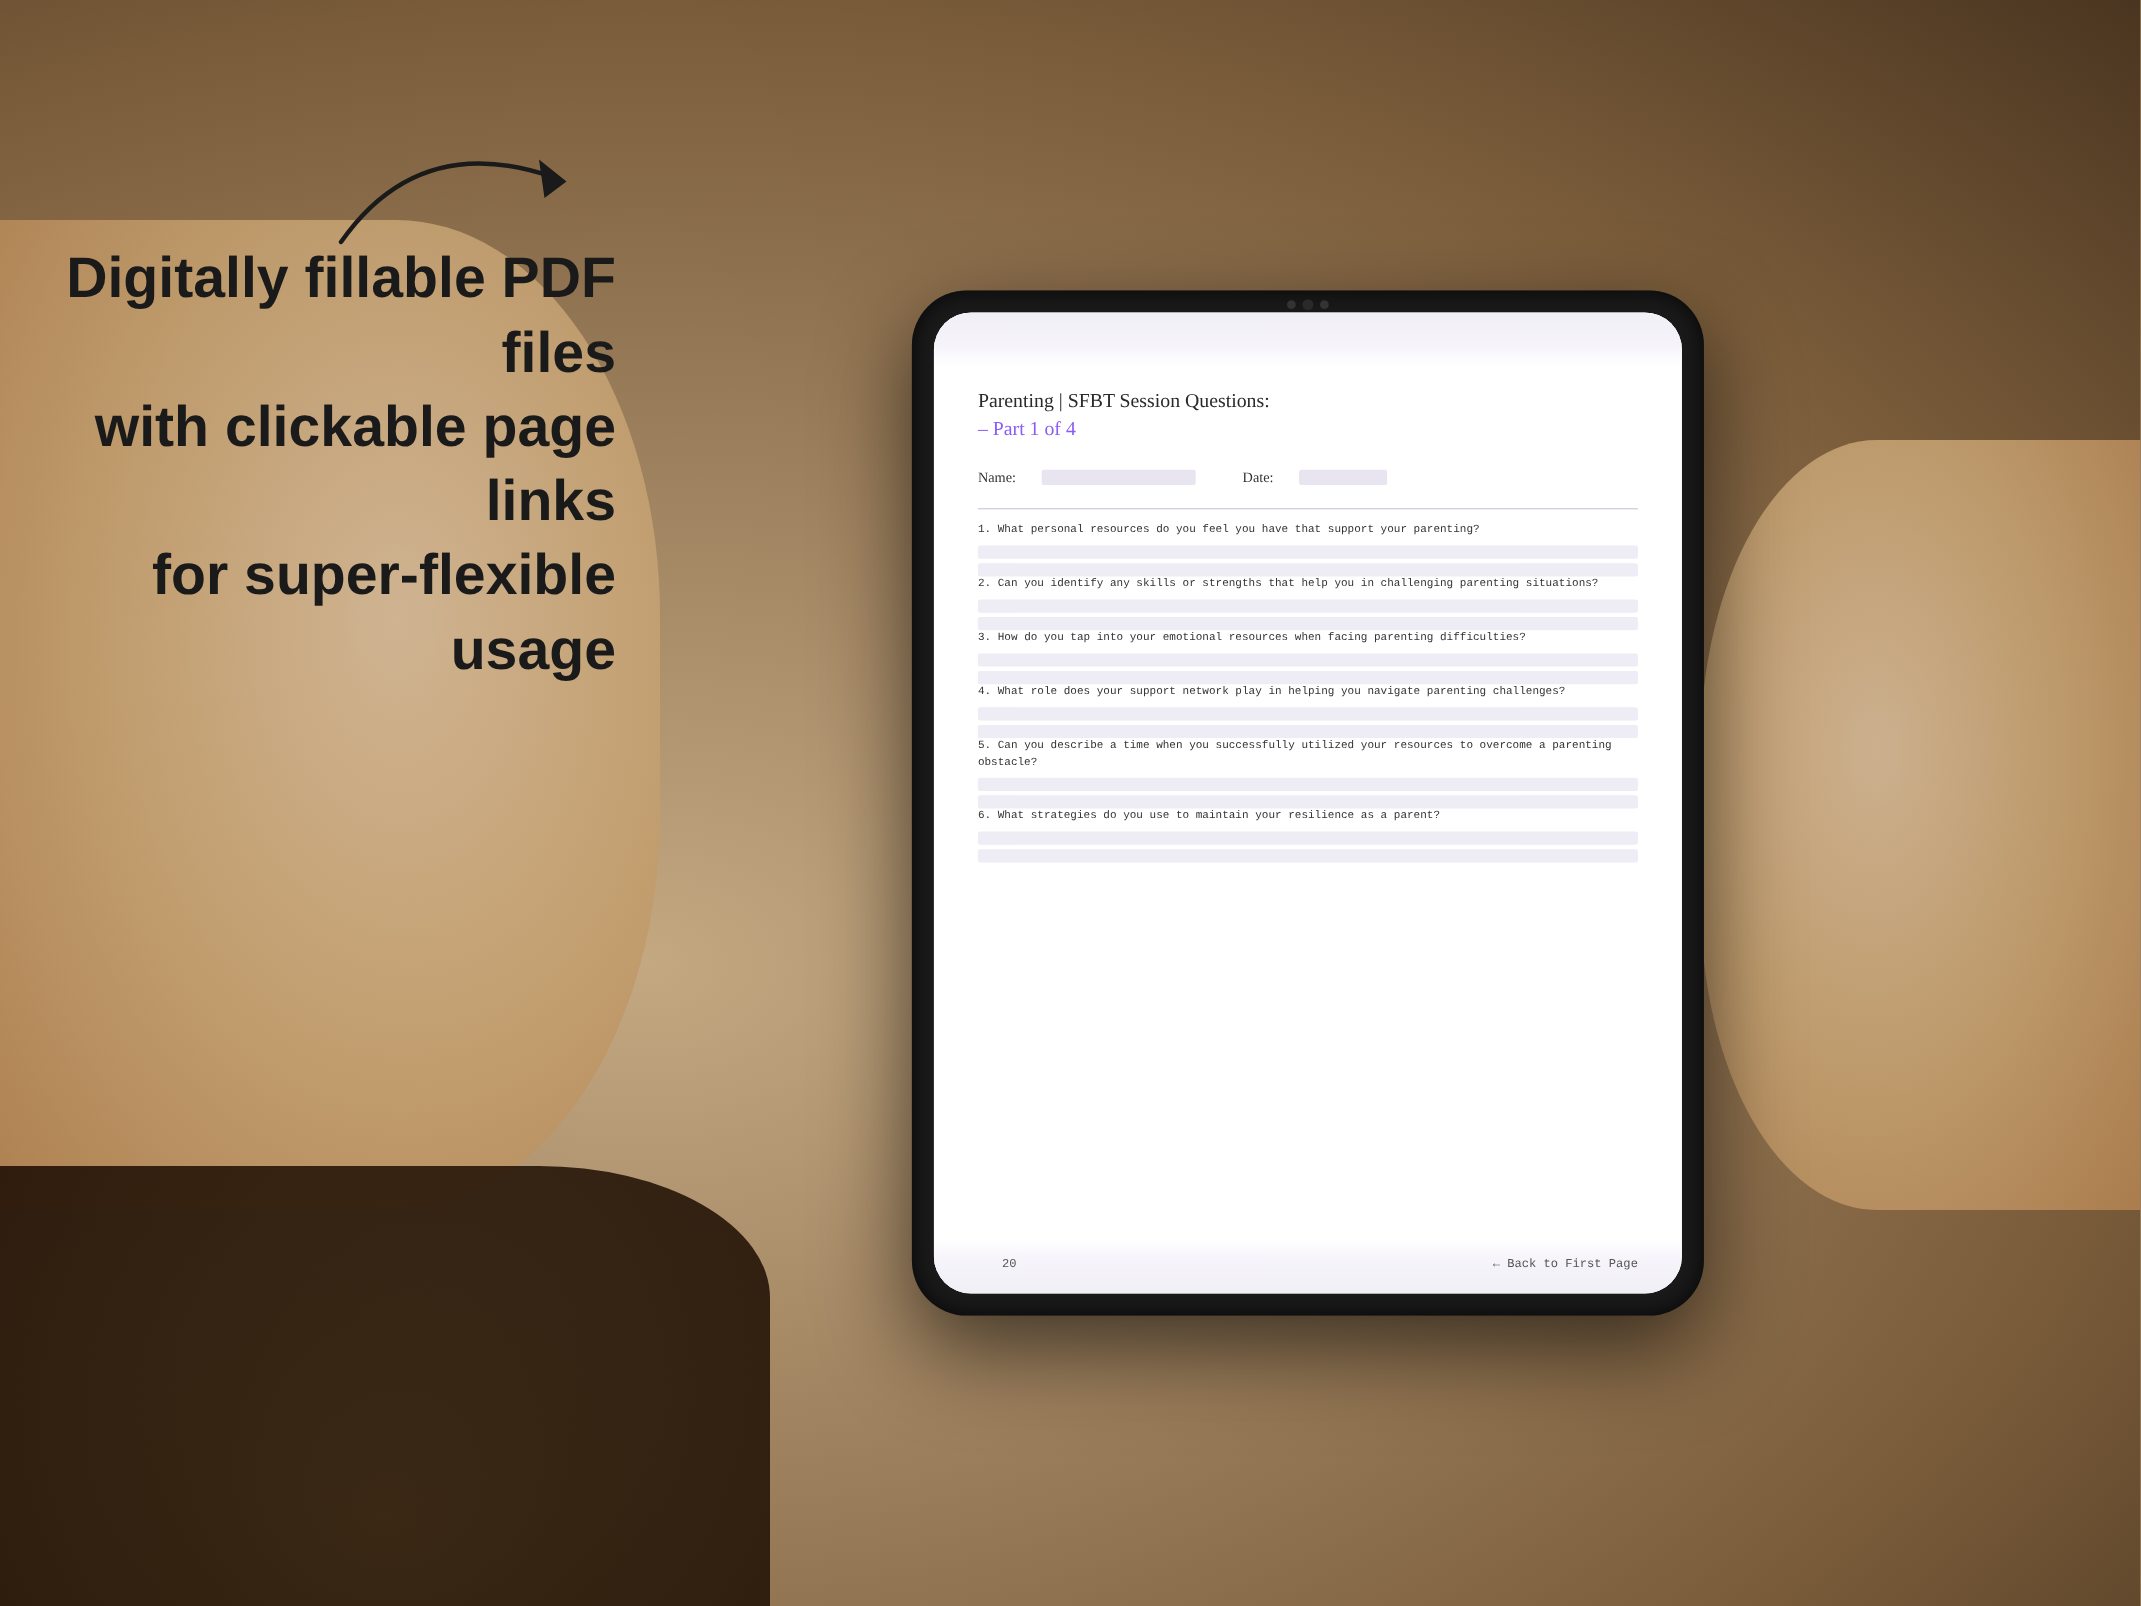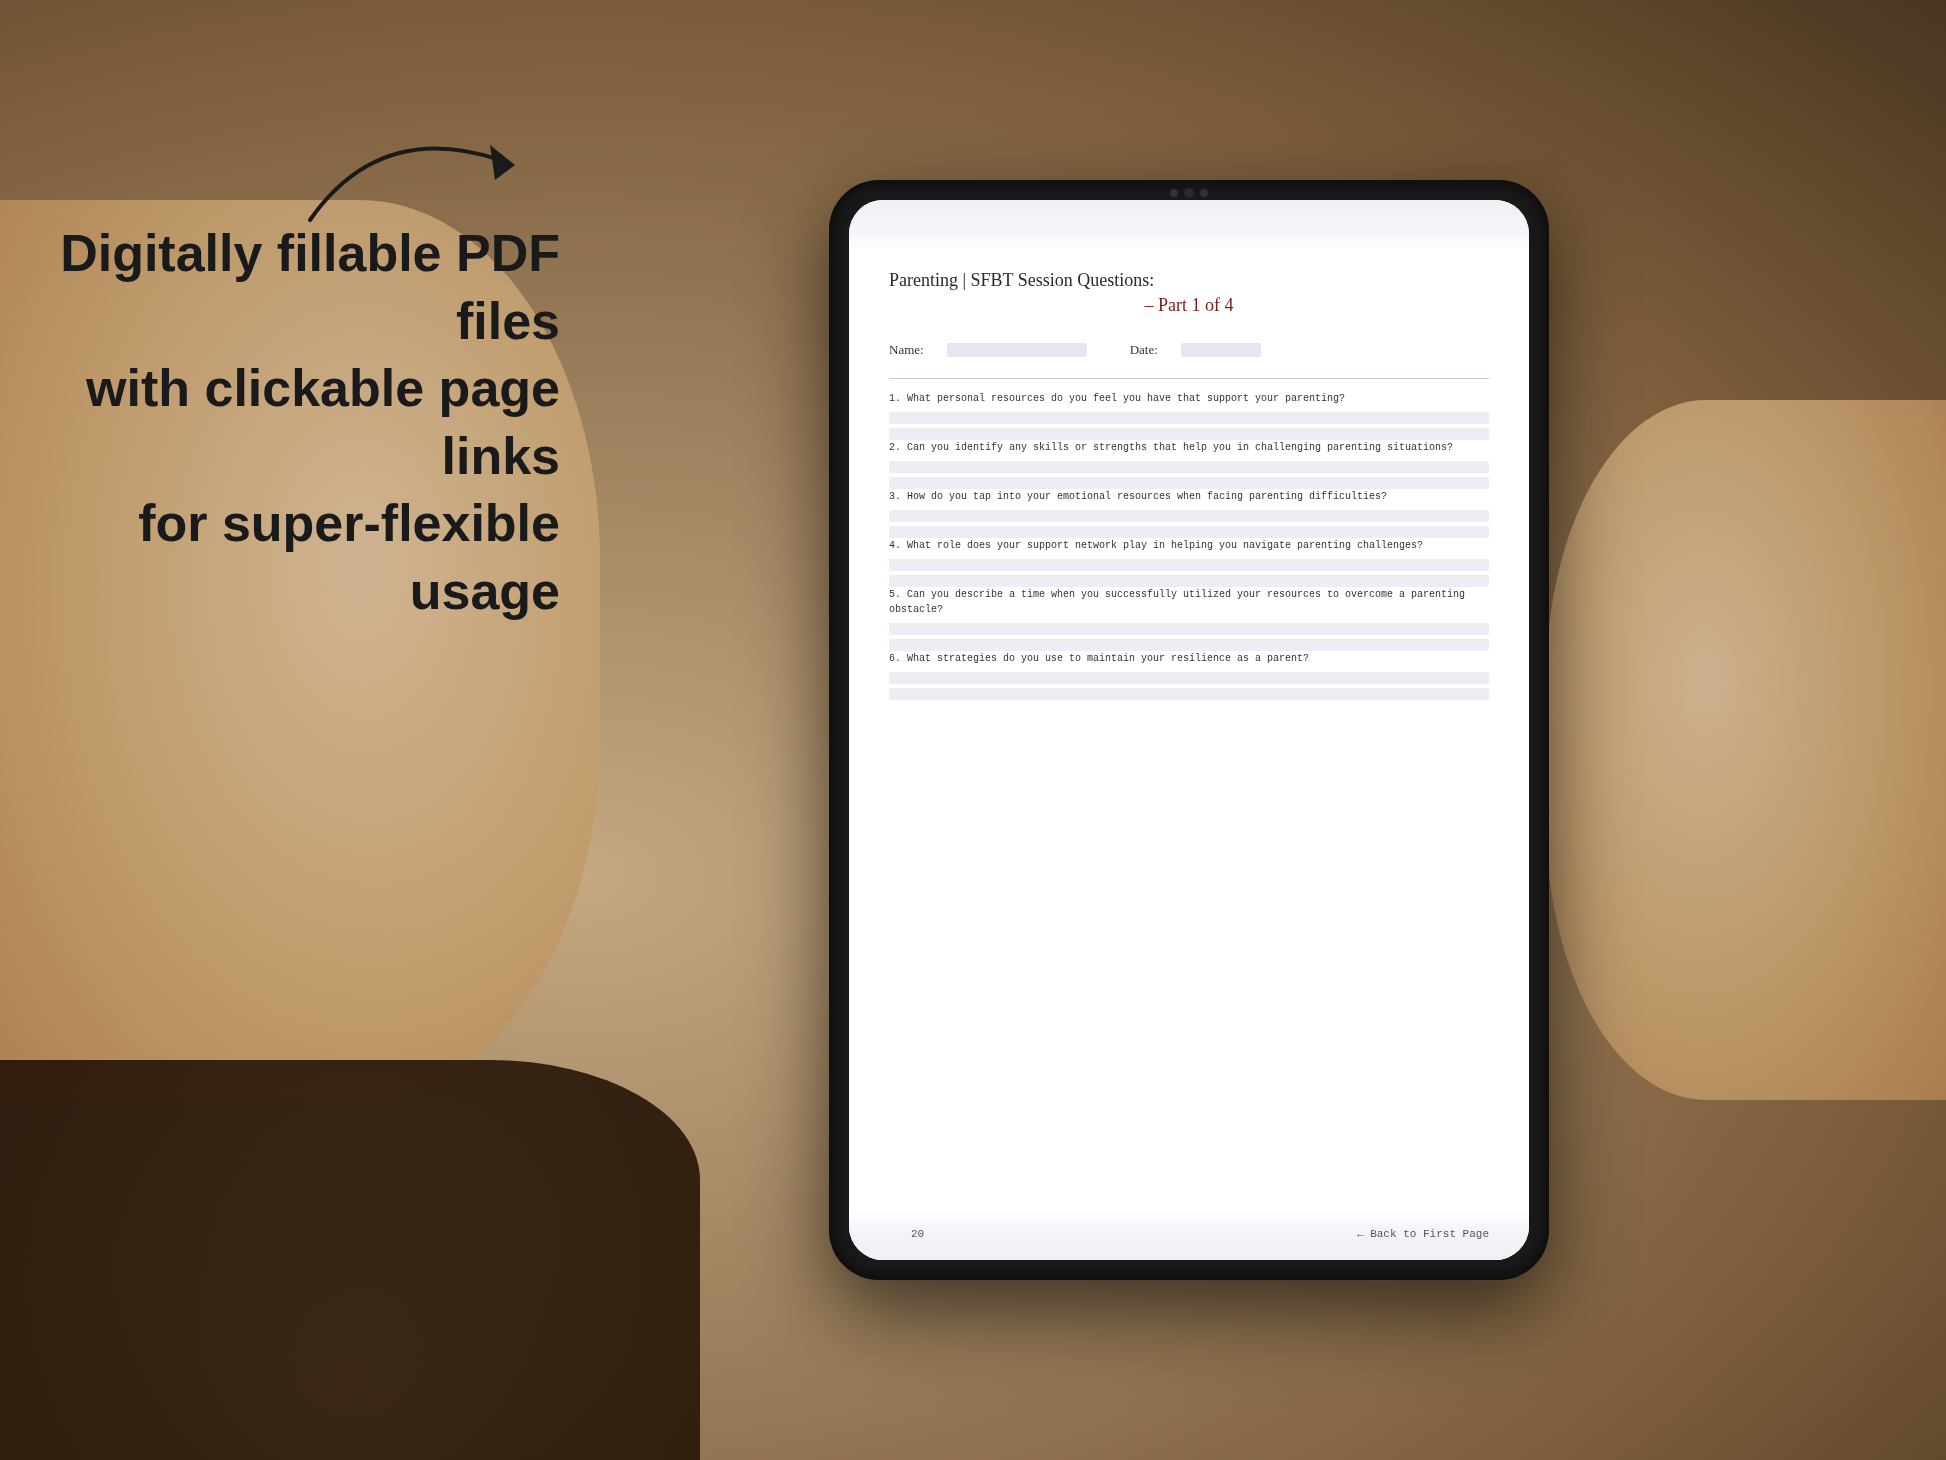--- a/index.html
+++ b/index.html
@@ -102,21 +102,21 @@
     .tablet-wrapper {
       position: absolute;
       left: 50%;
       top: 50%;
       transform: translate(-20%, -50%);
       z-index: 5;
     }
 
     .tablet {
       width: 720px;
-      height: 1100px;
+      height: 932px;
       background: #1a1a1a;
       border-radius: 50px;
       padding: 20px;
       box-shadow: 0 30px 80px rgba(0,0,0,0.6), inset 0 0 20px rgba(0,0,0,0.8);
       position: relative;
     }
 
     .tablet-screen {
       width: 100%;
       height: 100%;
@@ -181,24 +181,23 @@
       font-family: 'Georgia', serif;
       font-size: 18px;
       color: #2a2a2a;
       font-weight: normal;
       margin-bottom: 4px;
     }
 
     .pdf-subtitle {
       font-family: 'Georgia', serif;
       font-size: 18px;
-      color: #7f1d1d;
+      color: #8b5cf6;
       font-weight: normal;
       margin-bottom: 16px;
-      text-align: center;
     }
 
     .pdf-name-date {
       display: flex;
       align-items: center;
       gap: 23px;
       margin-bottom: 20px;
       font-family: 'Georgia', serif;
       font-size: 13px;
       color: #333;

